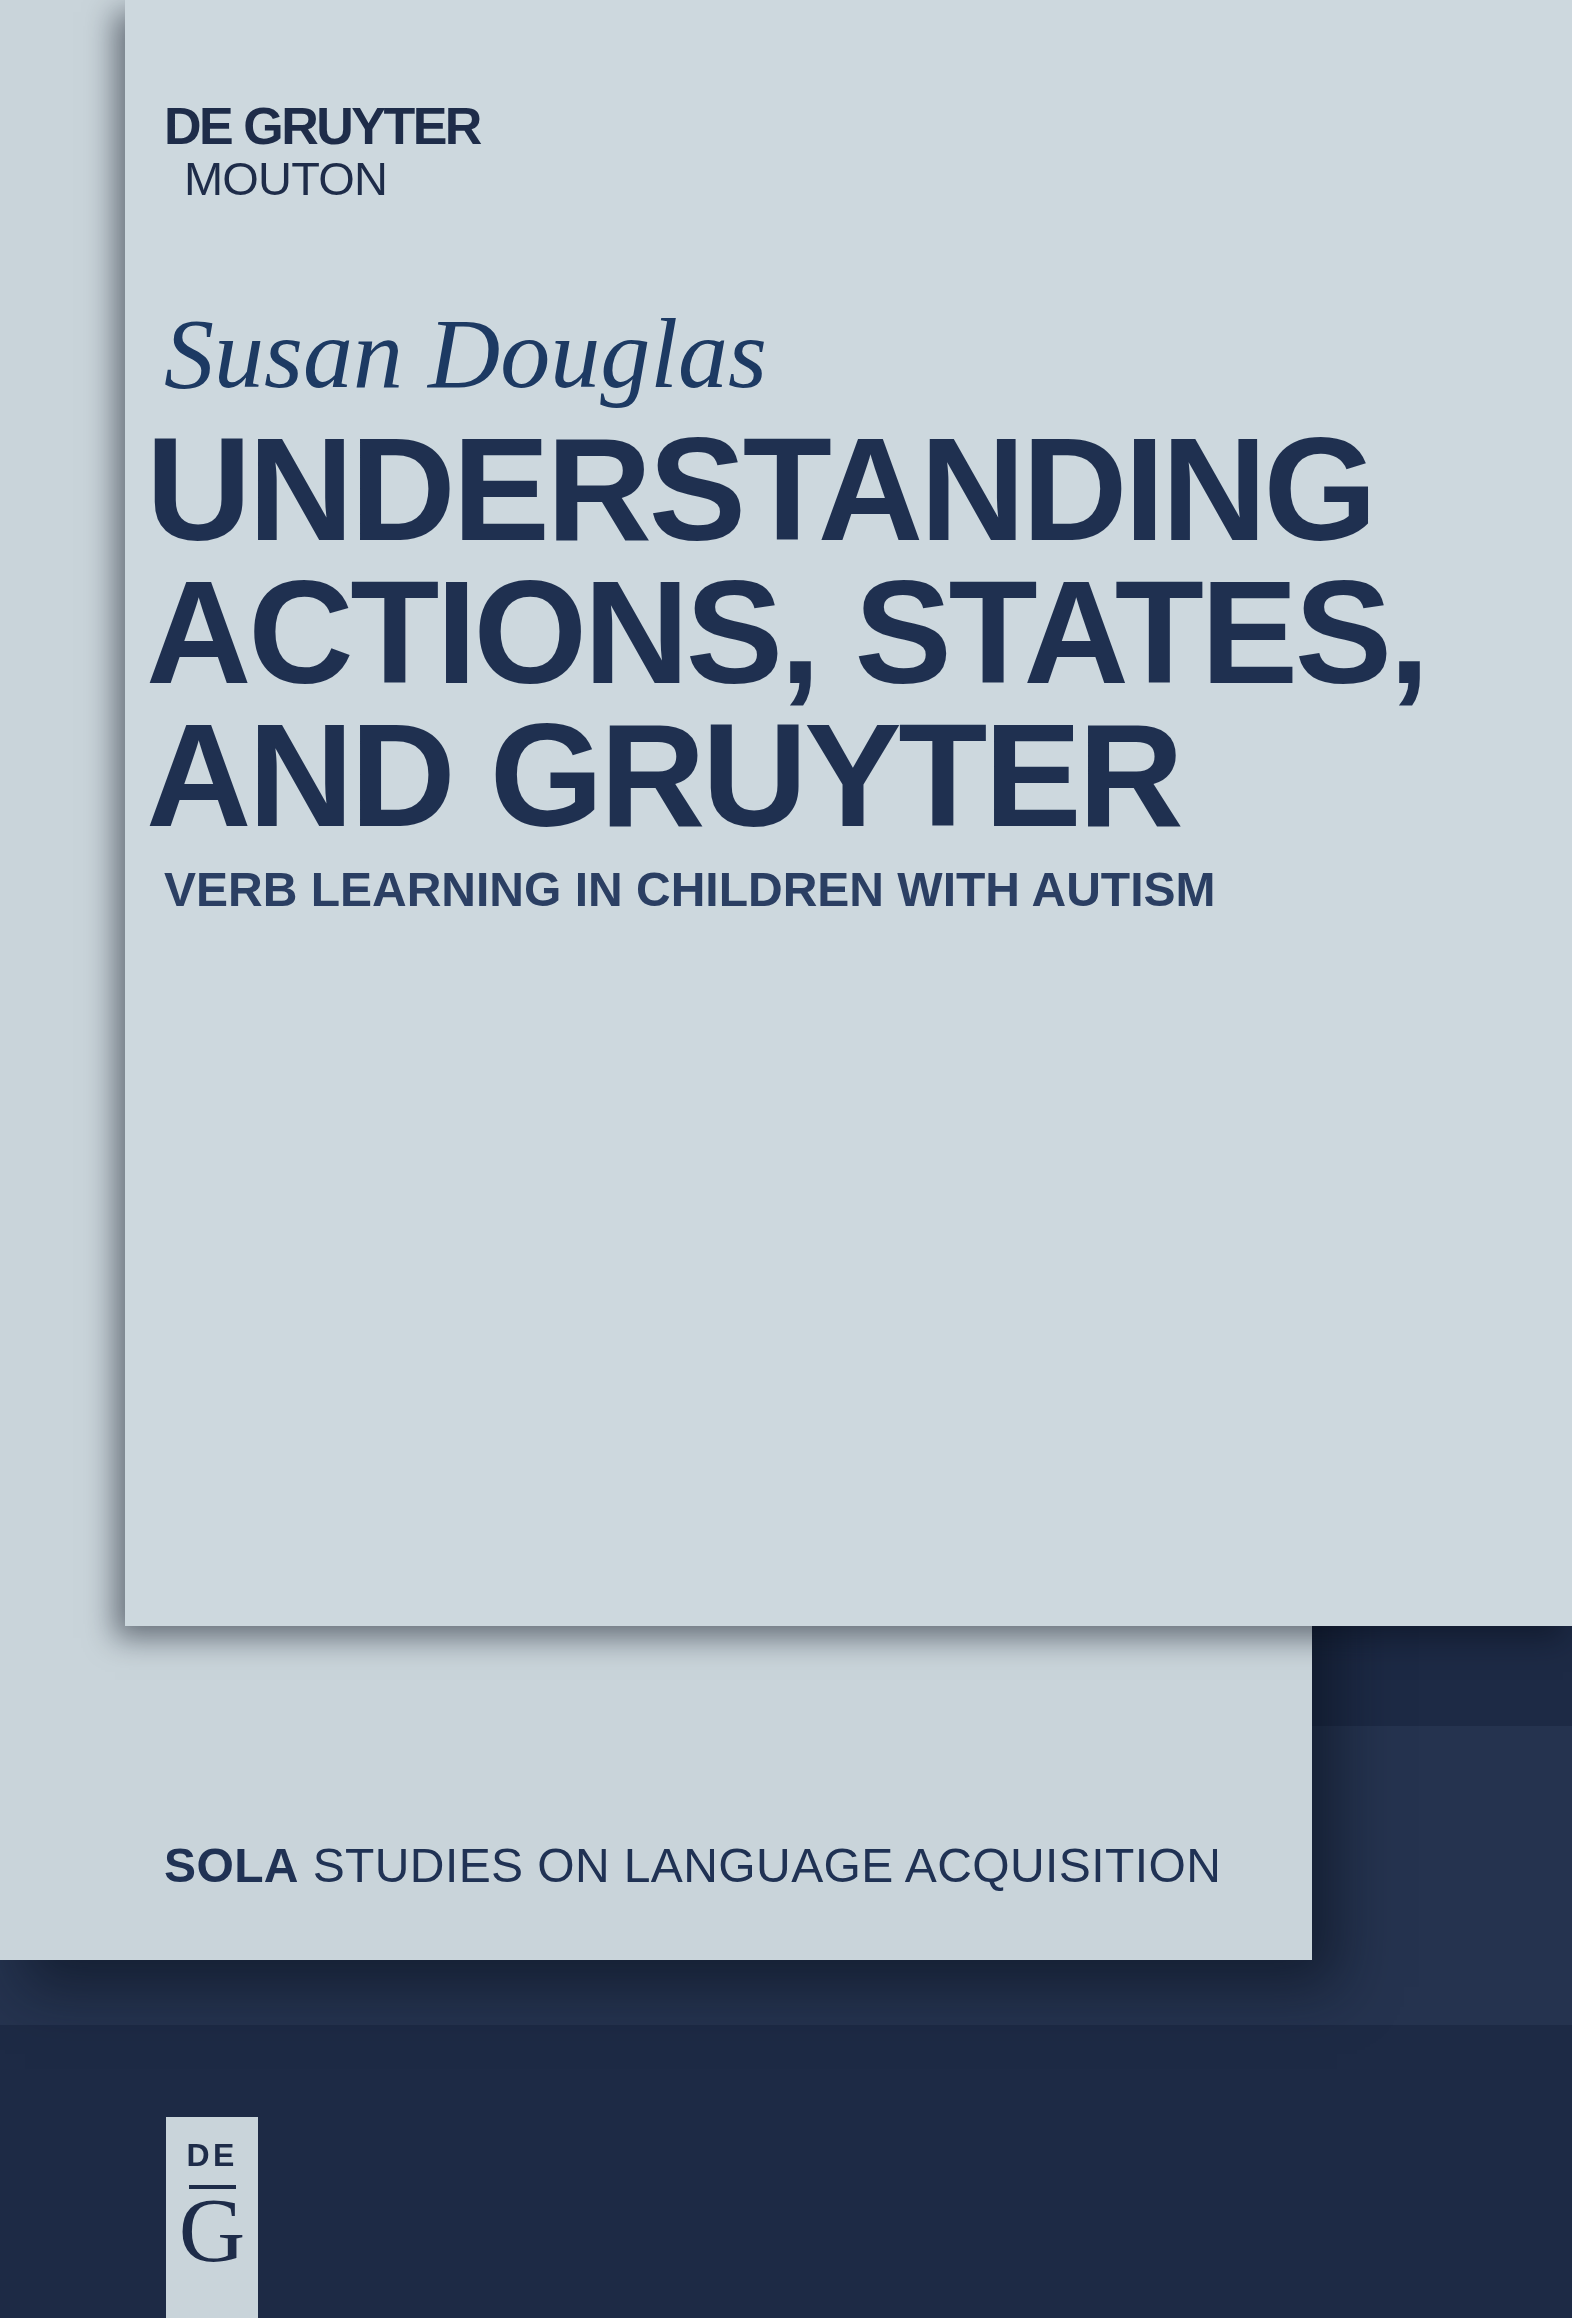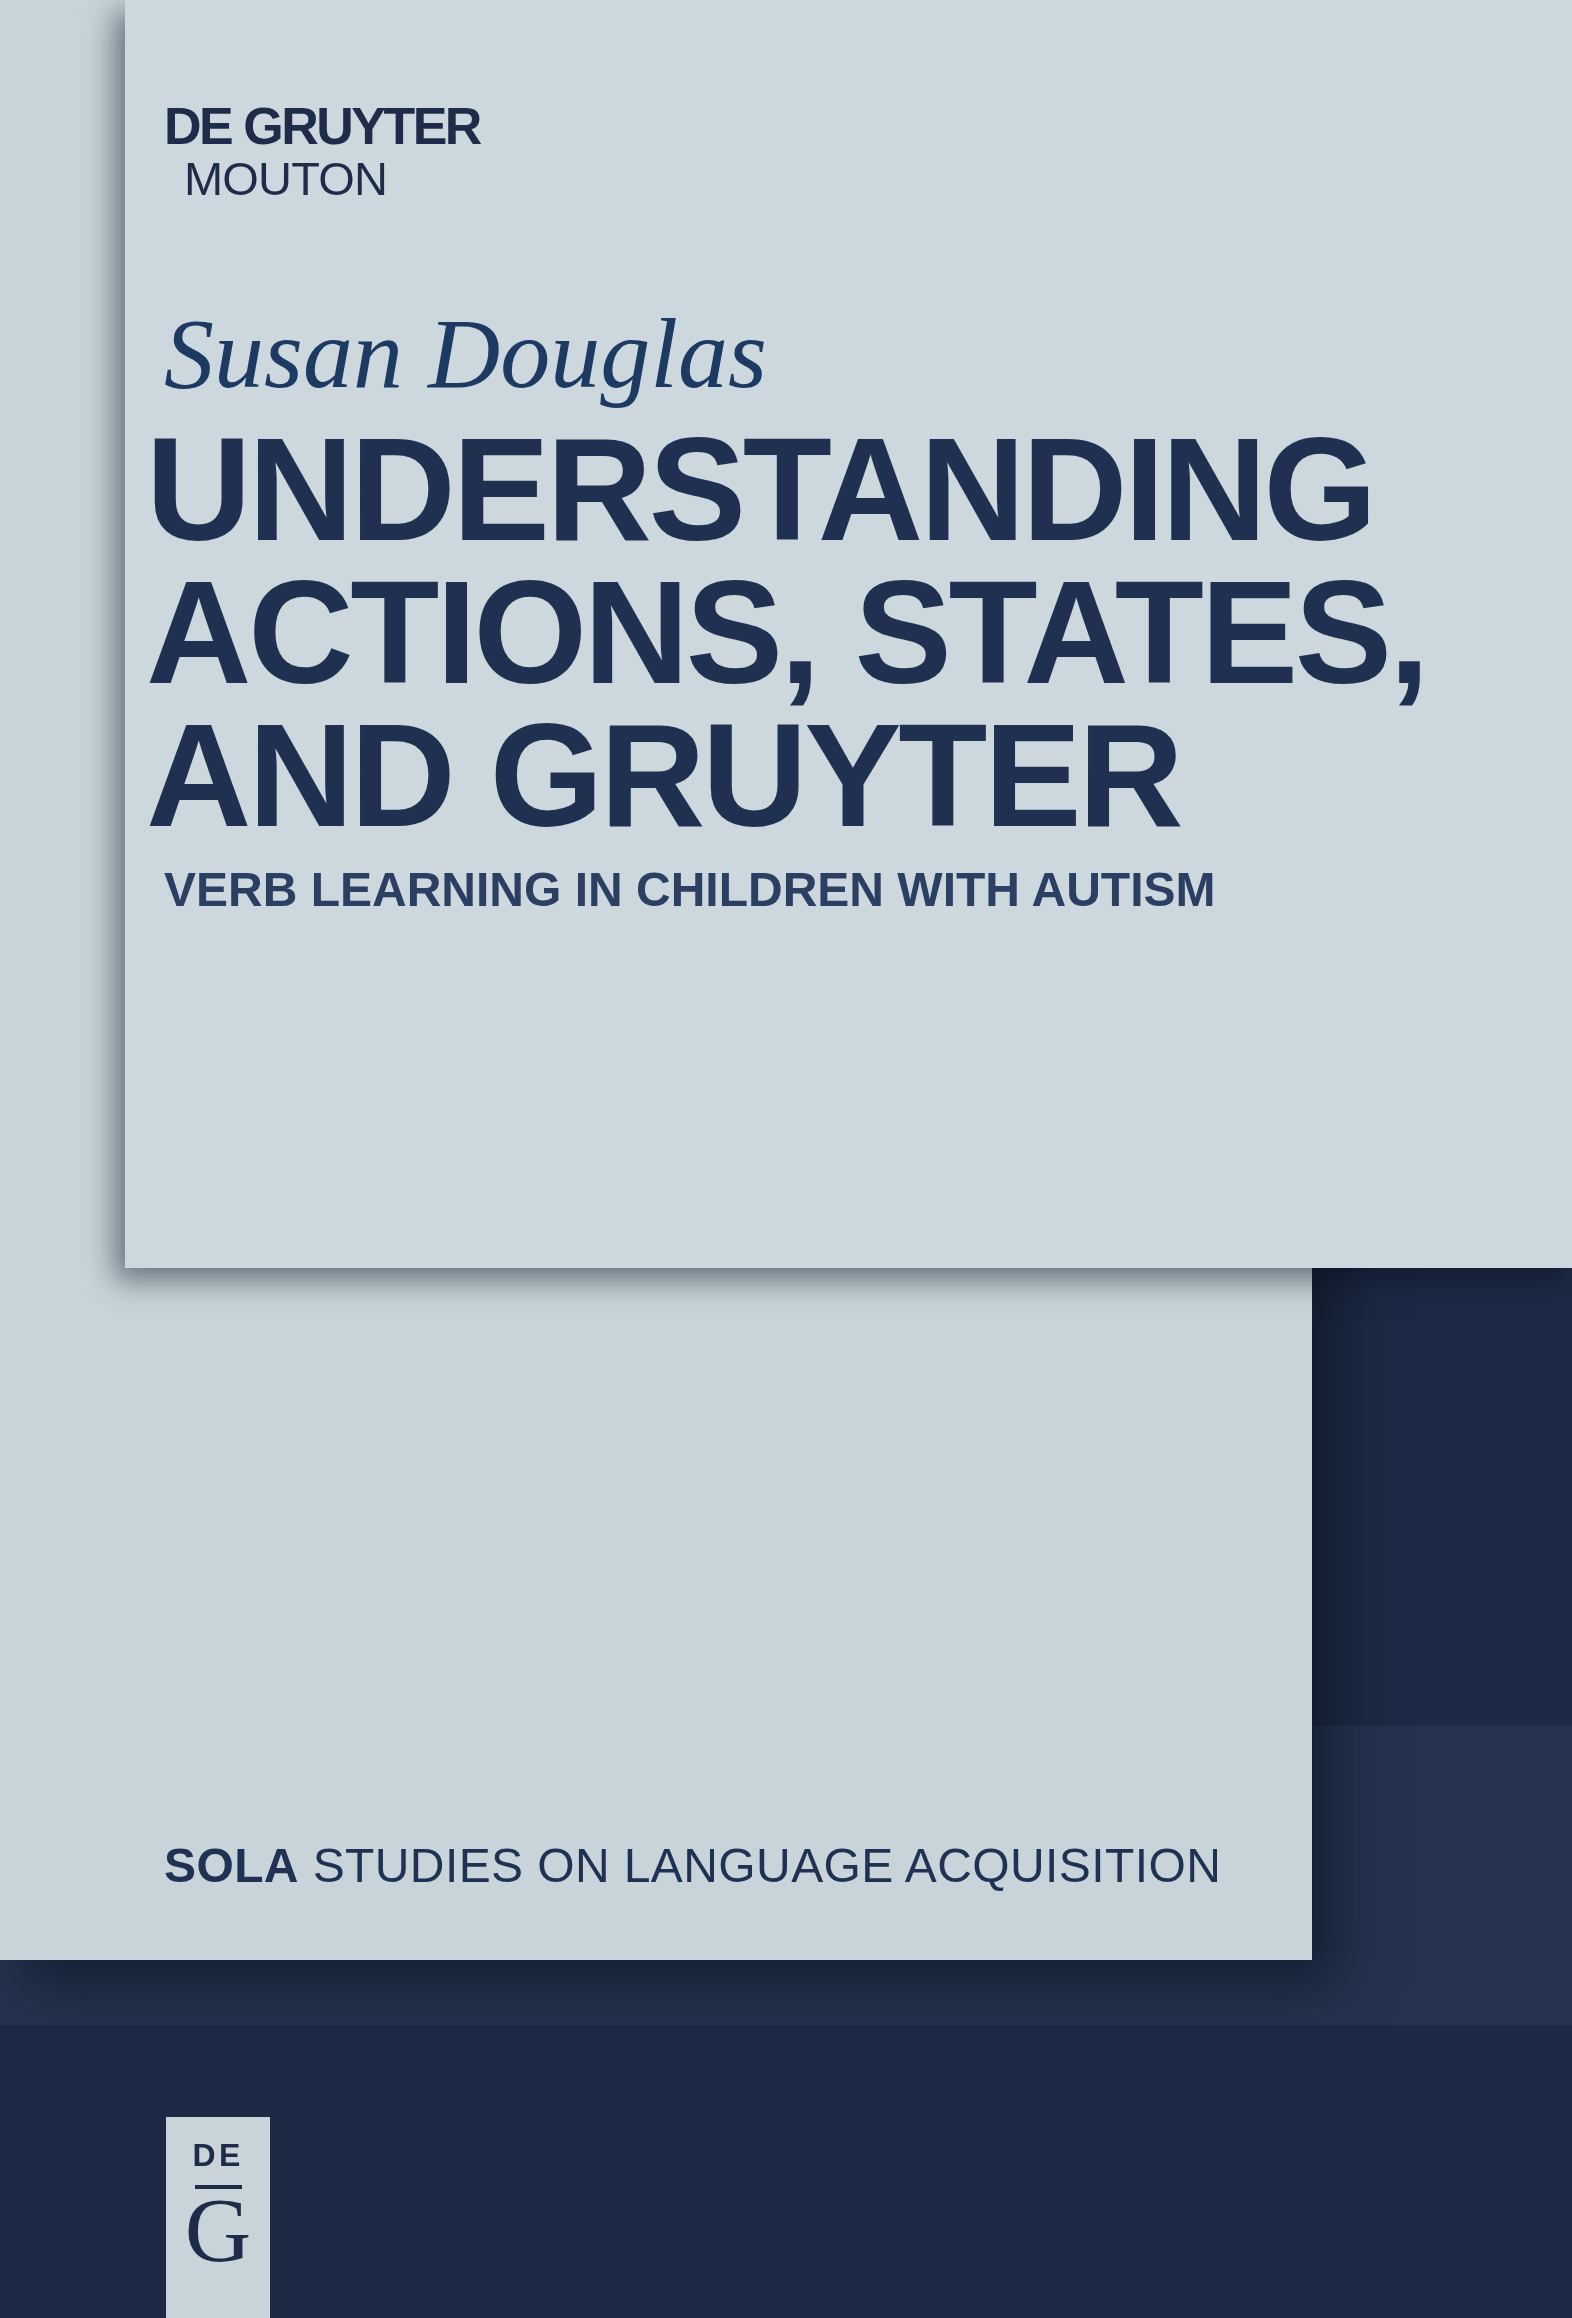--- a/index.html
+++ b/index.html
@@ -24,21 +24,21 @@
   
   .series-line{
     position:absolute;left:164px;top:1842px;
     font-size:48px;line-height:1;letter-spacing:0.4px;
     color:var(--c-series_text,#203254);
     white-space:nowrap;
   }
   .series-abbr{font-weight:bold;}
   
   .card{
-    position:absolute;left:125px;top:0;width:1448px;height:1268px;
+    position:absolute;left:125px;top:0;width:1448px;height:1626px;
     background:var(--c-card,#cdd8de);
     box-shadow:-10px 11.6px 28px rgba(8,14,28,0.5);
   }
   .brand{
     position:absolute;left:39px;top:100px;
     color:var(--c-logo_text,#1e2c49);
     white-space:nowrap;
   }
   .brand-name{
     font-size:52px;font-weight:bold;letter-spacing:-2.5px;line-height:52px;
@@ -63,21 +63,21 @@
     white-space:nowrap;
   }
   .subtitle{
     position:absolute;left:39px;top:866px;
     font-weight:bold;font-size:48px;line-height:1;
     color:var(--c-subtitle,#2b3f63);
     white-space:nowrap;
   }
   
   .mark{
-    position:absolute;left:166px;top:2117px;width:104px;height:201px;
+    position:absolute;left:166px;top:2117px;width:92px;height:201px;
     background:var(--c-panel,#ccd6db);
     text-align:center;
   }
   .mark-de{
     margin-top:20px;
     font-size:32px;font-weight:bold;letter-spacing:3.3px;line-height:36px;
     color:var(--c-logo_text,#1e2c49);
   }
   .mark-rule{
     width:47px;height:4.2px;margin:11.6px auto 0;

